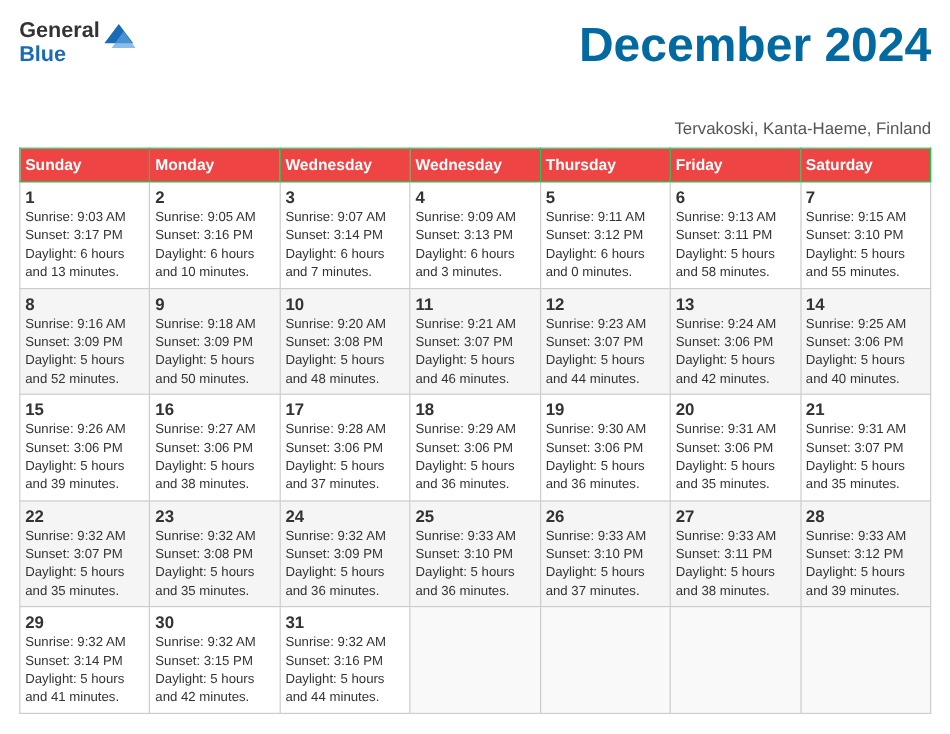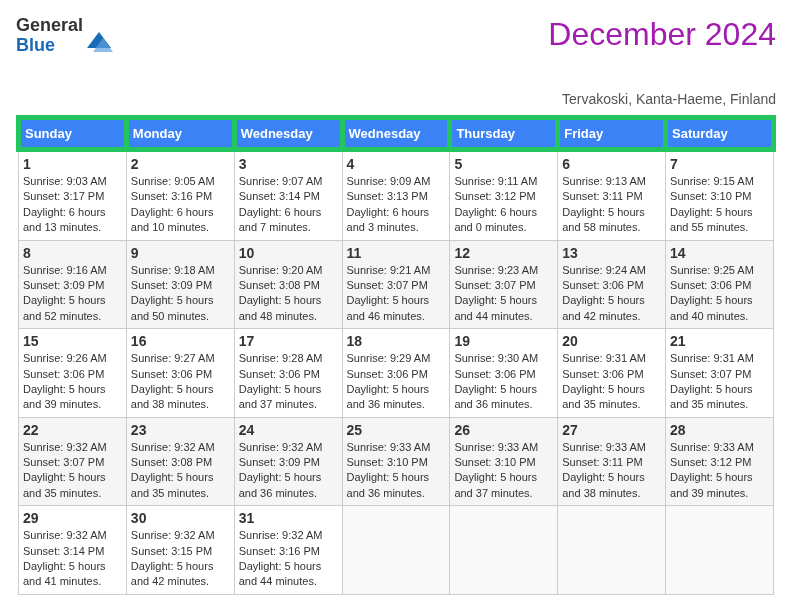--- a/index.html
+++ b/index.html
@@ -11,60 +11,60 @@
       padding: 16px;
     }
     .header {
       display: flex;
       justify-content: space-between;
       align-items: flex-start;
       margin-bottom: 8px;
     }
     .logo {
       display: flex;
-      align-items: flex-end;
+      align-items: flex-start;
     }
     .logo-text {
       font-size: 18px;
       font-weight: bold;
       line-height: 1.1;
     }
     .logo-text .general { color: #333; }
     .logo-text .blue { color: #1a6bb5; margin-top: 32px; }
     .logo-icon {
       width: 28px;
       height: 28px;
       margin-left: 2px;
     }
     .title-block {
       text-align: right;
     }
     .month-title {
-      font-size: 32px;
-      font-weight: normal;
-      color: #a21caf;
+      font-size: 40px;
+      font-weight: bold;
+      color: #0369a1;
     }
     .location {
       font-size: 14px;
       color: #555;
       margin-top: 38px;
     }
     table {
       width: 100%;
       border-collapse: collapse;
       font-size: 10.5px;
     }
     thead tr th {
-      background-color: #3b82f6;
+      background-color: #ef4444;
       color: #fff;
       padding: 6px 4px;
       text-align: left;
       font-size: 13px;
       font-weight: bold;
-      border: 5px solid #22c55e;
+      border: 1px solid #22c55e;
     }
     tbody tr td {
       vertical-align: top;
       padding: 4px 4px;
       border: 1px solid #ccc;
       width: 14.28%;
       min-height: 80px;
       background: #fff;
     }
     tbody tr:nth-child(even) td {

